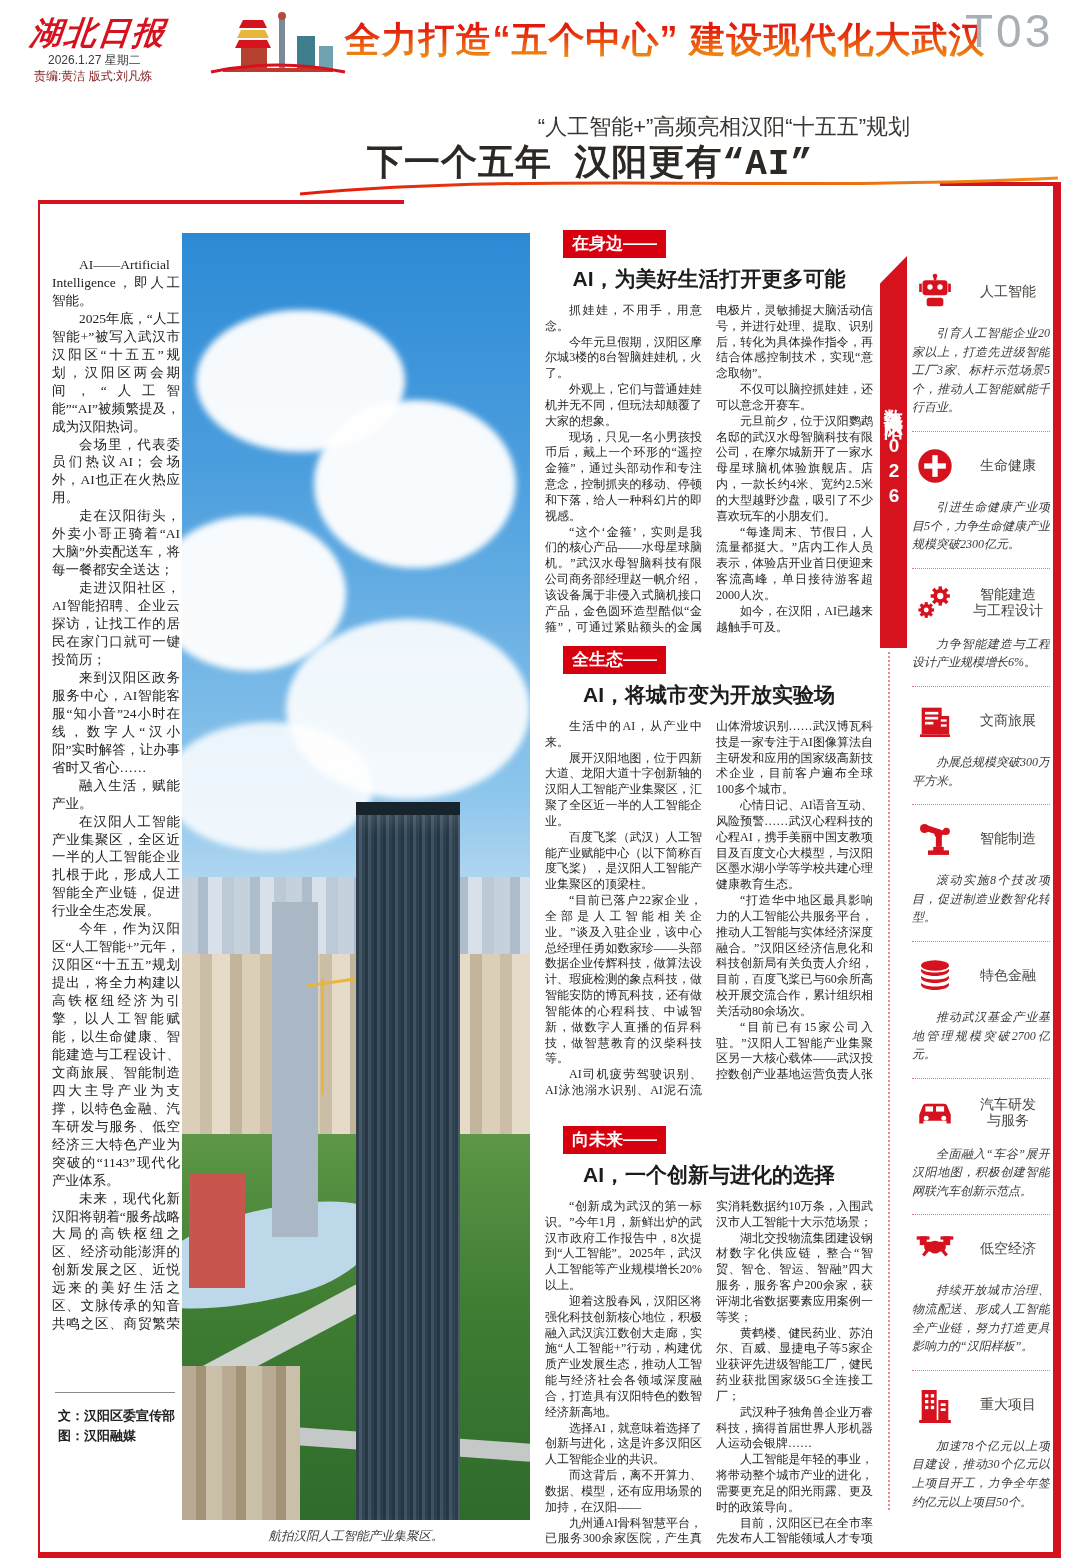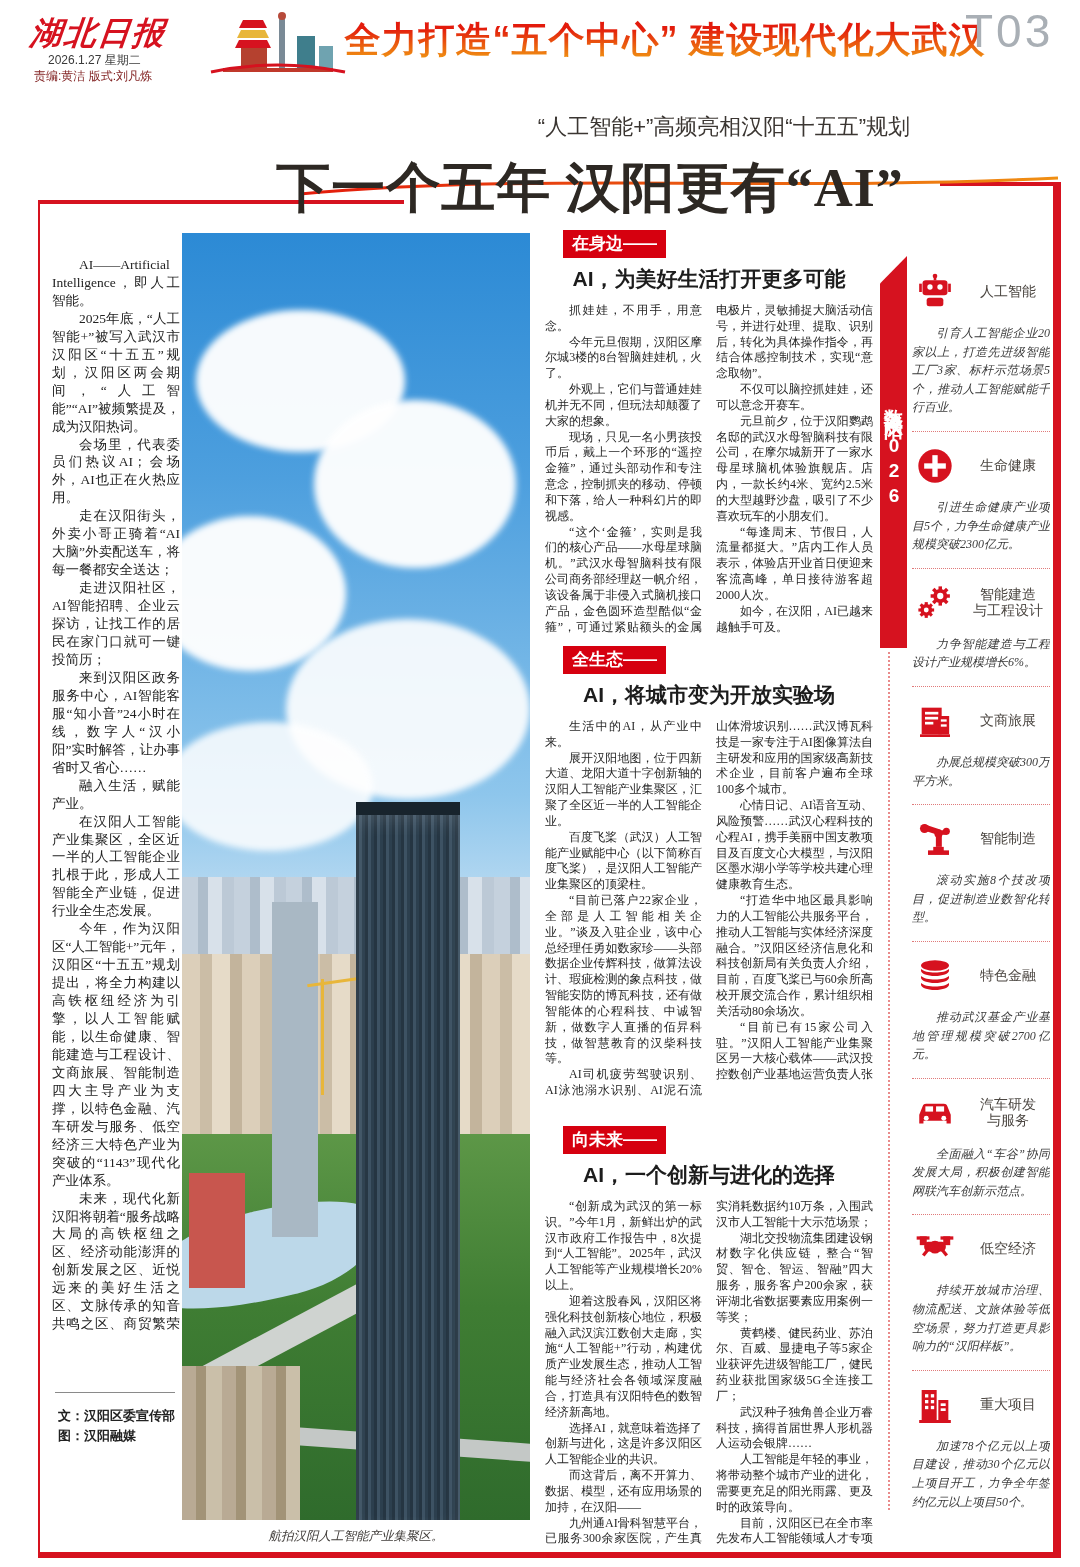--- a/index.html
+++ b/index.html
@@ -16,22 +16,22 @@
         letter-spacing:1px;background:linear-gradient(180deg,#e31b0c 25%,#f08f12 85%);
         -webkit-background-clip:text;background-clip:text;color:transparent;white-space:nowrap;}
   .page-no{left:965px;top:4px;font-size:46px;color:#a9afb5;letter-spacing:3px;font-weight:400;}
 
   
   .frame{background:#d6121f;}
   .swoosh{left:300px;top:168px;width:760px;height:34px;}
 
   
   .kicker{left:270px;top:112px;width:640px;text-align:right;font-size:22px;color:#3b3632;}
-  .main-title{left:230px;top:152px;width:720px;text-align:center;font-family:Liberation Serif, serif;
-        font-weight:bold;font-size:54px;color:#2d2823;letter-spacing:1px;white-space:nowrap;}
+  .main-title{left:230px;top:138px;width:720px;text-align:center;font-family:Liberation Mono, monospace;
+        font-weight:bold;font-size:36px;color:#2d2823;letter-spacing:1px;white-space:nowrap;}
 
   
   .intro{left:52px;top:256px;width:128px;height:1078px;overflow:hidden;
         font-family:"Liberation Serif",serif;font-size:13.5px;line-height:1.33;color:#222;
         text-align:justify;}
   .intro p{margin:0;text-indent:2em;}
   .credit-rule{left:55px;top:1392px;width:120px;height:1px;background:#8a8a8a;}
   .credits{left:58px;top:1406px;font-size:13px;font-weight:bold;color:#222;line-height:1.5;}
 
   
@@ -341,42 +341,42 @@
             <svg width="42" height="42" viewBox="0 0 24 24">
               <path d="M3 13l2-5c.3-.8 1-1.3 1.9-1.3h10.2c.9 0 1.6.5 1.9 1.3l2 5v5h-2.4v-1.6H5.4V18H3z" fill="#d6121f"></path>
               <rect x="6.5" y="8.2" width="4.4" height="3" fill="#fff"></rect>
               <rect x="12.6" y="8.2" width="4.6" height="3" fill="#fff"></rect>
               <circle cx="7" cy="15" r="1.4" fill="#fff"></circle>
               <circle cx="17" cy="15" r="1.4" fill="#fff"></circle>
             </svg>
           </span>
           <span class="side-title">汽车研发<br>与服务</span>
         </div>
-        <div class="side-body">全面融入“车谷”协同发展大局，积极创建智能网联汽车创新示范点。</div>
+        <div class="side-body">全面融入“车谷”展开汉阳地图，积极创建智能网联汽车创新示范点。</div>
       </div>
       <div class="side-item">
         <div class="side-head">
           <span class="side-icon">
             <svg width="44" height="44" viewBox="0 0 24 24">
               <g stroke="#d6121f" stroke-width="1.8" fill="#d6121f">
                 <line x1="2" y1="6" x2="9" y2="6"></line>
                 <line x1="15" y1="6" x2="22" y2="6"></line>
                 <rect x="4.6" y="6" width="2" height="3"></rect>
                 <rect x="17.4" y="6" width="2" height="3"></rect>
                 <rect x="7" y="9" width="10" height="3.4" rx="1.4"></rect>
                 <circle cx="12" cy="11" r="2.6" fill="#fff"></circle>
                 <circle cx="12" cy="11" r="1.2"></circle>
                 <line x1="8" y1="12.5" x2="5.6" y2="15.5"></line>
                 <line x1="16" y1="12.5" x2="18.4" y2="15.5"></line>
               </g>
             </svg>
           </span>
           <span class="side-title">低空经济</span>
         </div>
-        <div class="side-body">持续开放城市治理、物流配送、文旅体验等低空场景，努力打造更具影响力的“汉阳样板”。</div>
+        <div class="side-body">持续开放城市治理、物流配送、形成人工智能全产业链，努力打造更具影响力的“汉阳样板”。</div>
       </div>
       <div class="side-item">
         <div class="side-head">
           <span class="side-icon">
             <svg width="40" height="40" viewBox="0 0 24 24">
               <rect x="4" y="3" width="9" height="18" fill="#d6121f"></rect>
               <g fill="#fff">
                 <rect x="6" y="5.5" width="2" height="2"></rect>
                 <rect x="9.5" y="5.5" width="2" height="2"></rect>
                 <rect x="6" y="9" width="2" height="2"></rect>

